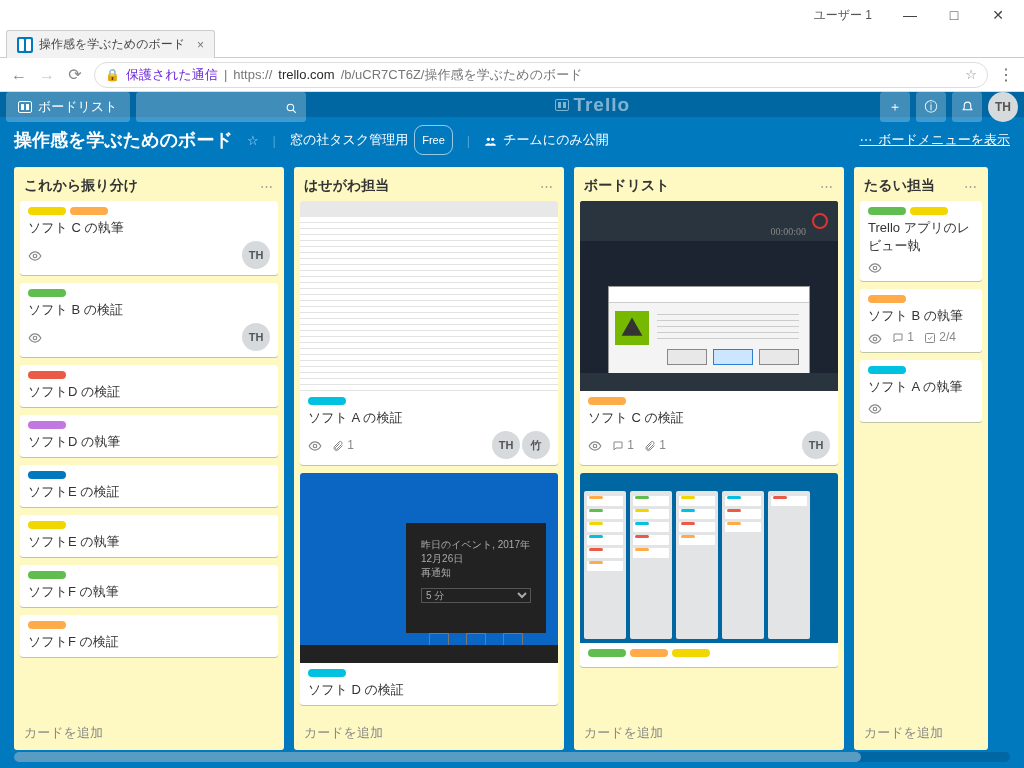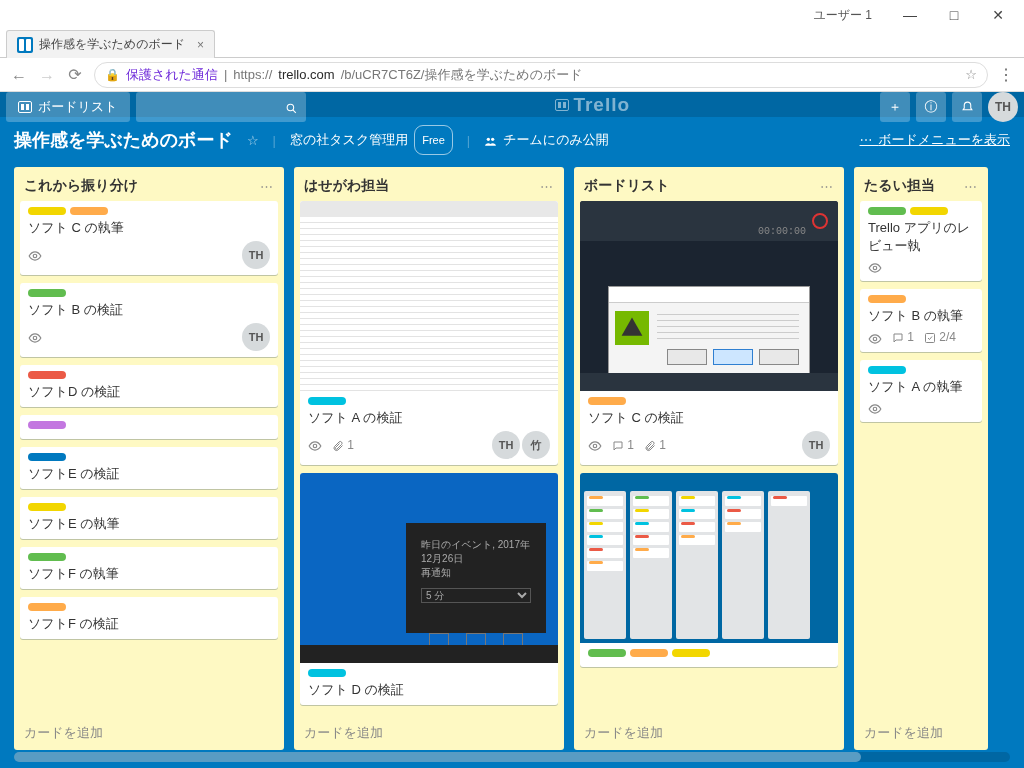--- a/index.html
+++ b/index.html
@@ -66,21 +66,21 @@
 .list.narrow{width:134px;}
 
 
 .shot-editor{background:linear-gradient(#fff,#fff);background-size:100%;}
 .shot-editor::before{content:"";position:absolute;top:0;left:0;right:0;height:16px;background:#e8e8e8;}
 .shot-editor::after{content:"";position:absolute;top:16px;left:0;right:0;bottom:0;background:repeating-linear-gradient(#fff 0,#fff 5px,#e3e3e3 5px,#e3e3e3 6px);}
 .shot-editor .sel{position:absolute;top:70px;left:98px;width:60px;height:10px;background:#3b8dd9;}
 .shot-dark{background:#1b2430;}
 .shot-dark .topbar{position:absolute;top:0;left:0;right:0;height:40px;background:#2a343f;display:flex;align-items:center;justify-content:flex-end;padding:0 10px;color:#888;font-size:10px;gap:6px;}
 .shot-dark .rec{width:16px;height:16px;border:2px solid #d33;border-radius:50%;}
-.shot-dark .time{font-family:Liberation Mono, monospace;margin-top:20px;}
+.shot-dark .time{font-family:Liberation Serif, serif;margin-top:20px;}
 .shot-dark .dlg{position:absolute;top:85px;left:28px;right:28px;height:88px;background:#f4f4f4;border:1px solid #999;}
 .shot-dark .dlg .hdr{height:16px;background:#fff;border-bottom:1px solid #ccc;}
 .shot-dark .dlg .nv{position:absolute;left:6px;top:24px;width:34px;height:34px;background:#76b900;}
 .shot-dark .dlg .nv::after{content:"";position:absolute;inset:4px;background:#333;clip-path:polygon(10% 80%,50% 10%,90% 80%);}
 .shot-dark .dlg .txt{position:absolute;left:48px;right:10px;top:22px;height:32px;background:repeating-linear-gradient(#f4f4f4 0,#f4f4f4 5px,#ccc 5px,#ccc 6px);}
 .shot-dark .dlg .btns{position:absolute;bottom:8px;right:10px;display:flex;gap:6px;}
 .shot-dark .dlg .btns span{width:40px;height:16px;background:#e8e8e8;border:1px solid #888;}
 .shot-dark .dlg .btns span.pri{background:#cde6ff;border-color:#2f7fd1;}
 .shot-dark .foot{position:absolute;bottom:0;left:0;right:0;height:18px;background:#2a343f;}
 .shot-desktop{background:#0a66c2;}
@@ -220,20 +220,21 @@
           <div class="card">
             <div class="labels">
               <span class="label r"></span>
             </div>
             <div>ソフトD の検証</div>
           </div>
           <div class="card">
             <div class="labels">
               <span class="label p"></span>
             </div>
+            <div>ソフトD の執筆</div>
           </div>
           <div class="card">
             <div class="labels">
               <span class="label b"></span>
             </div>
             <div>ソフトE の検証</div>
           </div>
           <div class="card">
             <div class="labels">
               <span class="label y"></span>

